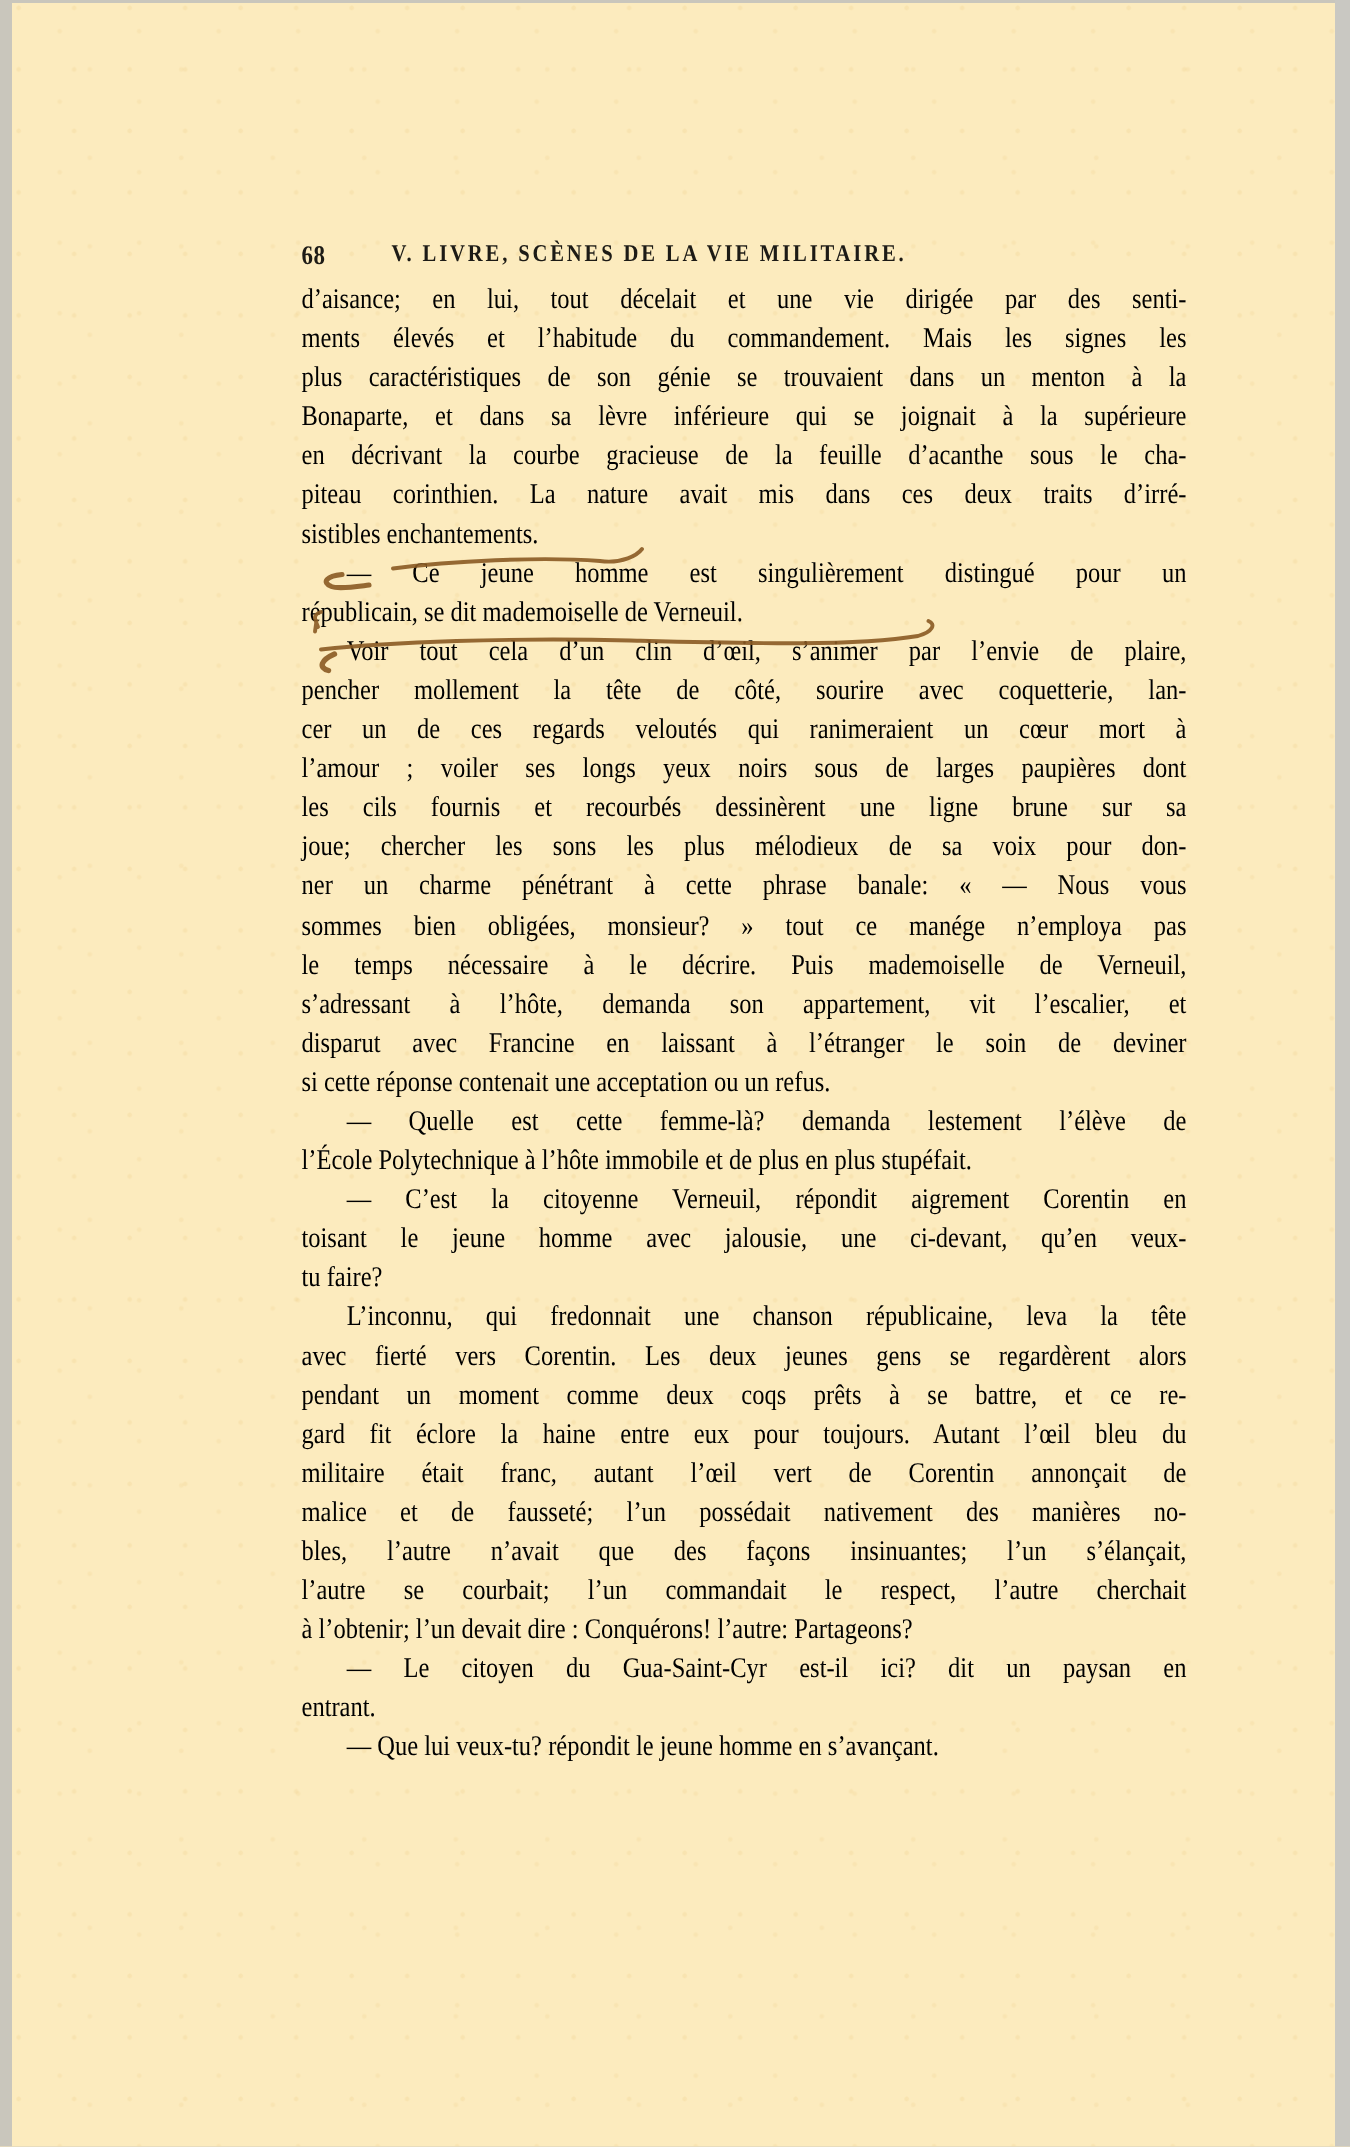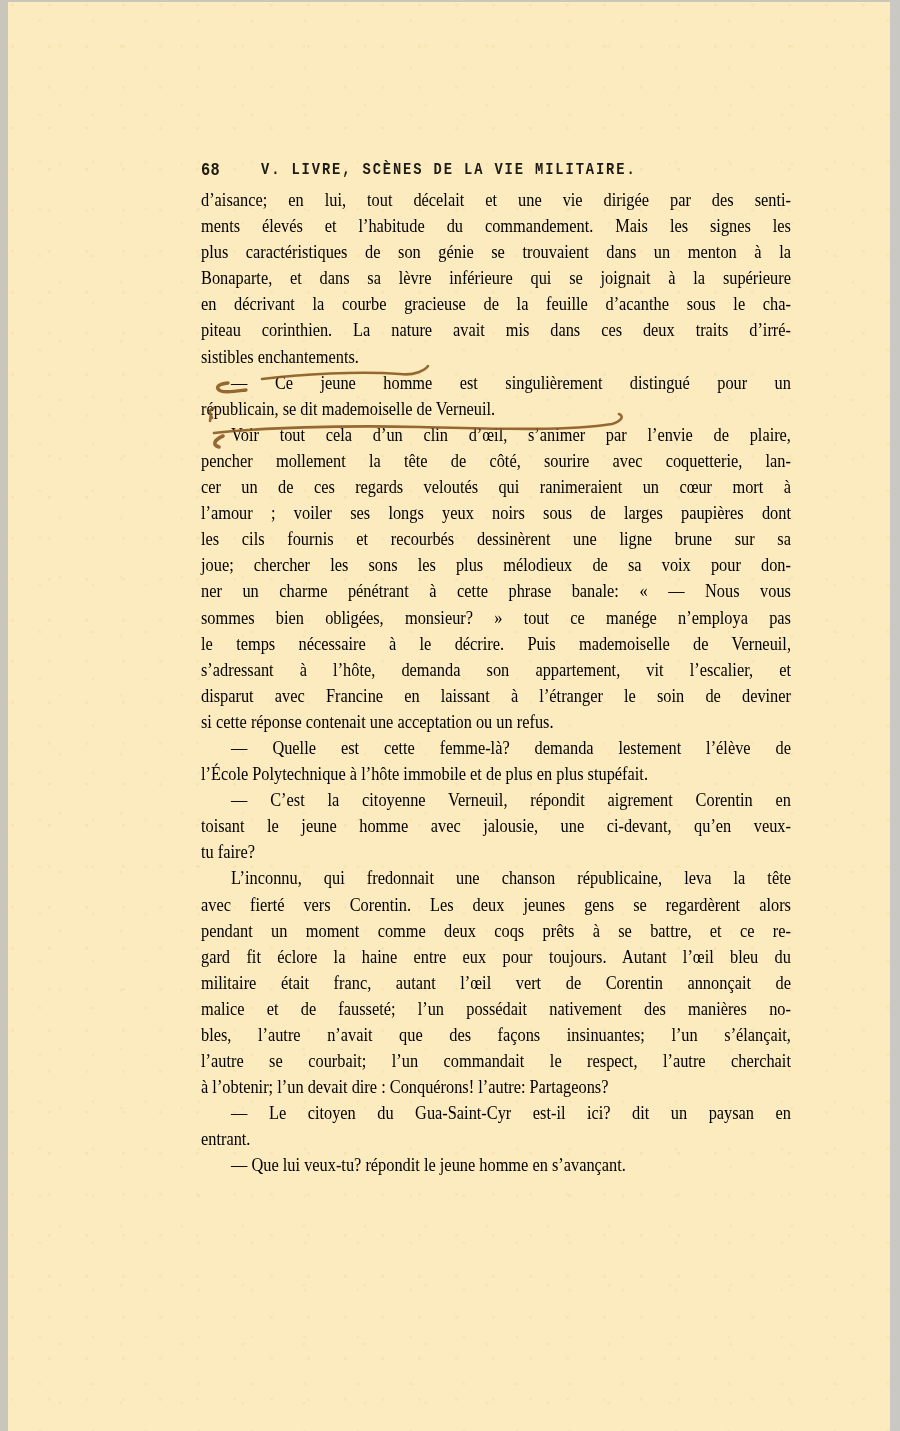--- a/index.html
+++ b/index.html
@@ -16,21 +16,21 @@
         radial-gradient(circle at 60% 40%, rgba(230,190,110,0.15) 0 1px, transparent 2px),
         radial-gradient(circle at 85% 75%, rgba(230,190,110,0.15) 0 1px, transparent 2px);
       background-size: 37px 41px, 53px 47px, 61px 59px;
     }
     .edge-right {
       position: absolute; right: 0; top: 0; width: 10px; height: 1431px;
       background: #c9c8c2;
     }
     .header {
       position: absolute; left: 201px; top: 160px; width: 586px; height: 24px;
-      font-family: Liberation Mono, monospace;
+      font-family: Liberation Serif, serif;
       color: #1d1b16;
     }
     .folio {
       position: absolute; left: 0; top: 0;
       font-size: 18px; font-weight: bold; letter-spacing: 0.5px;
       transform: scaleX(0.85); transform-origin: left;
     }
     .running-head {
       position: absolute; left: 60px; top: 1px;
       font-size: 16px; letter-spacing: 2.2px; font-weight: bold;

